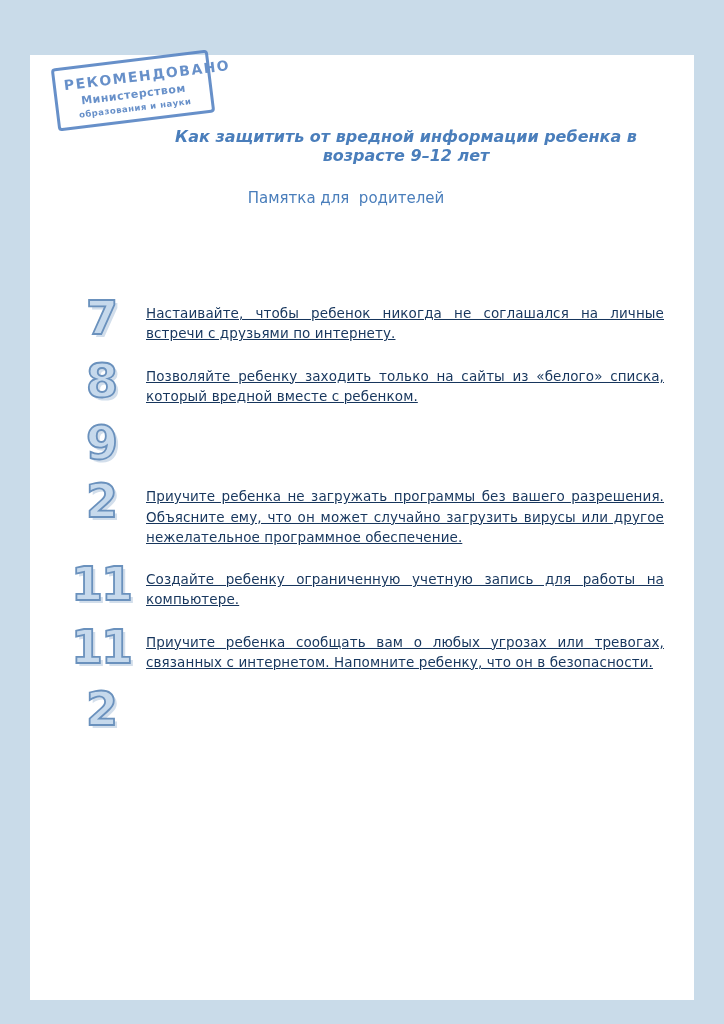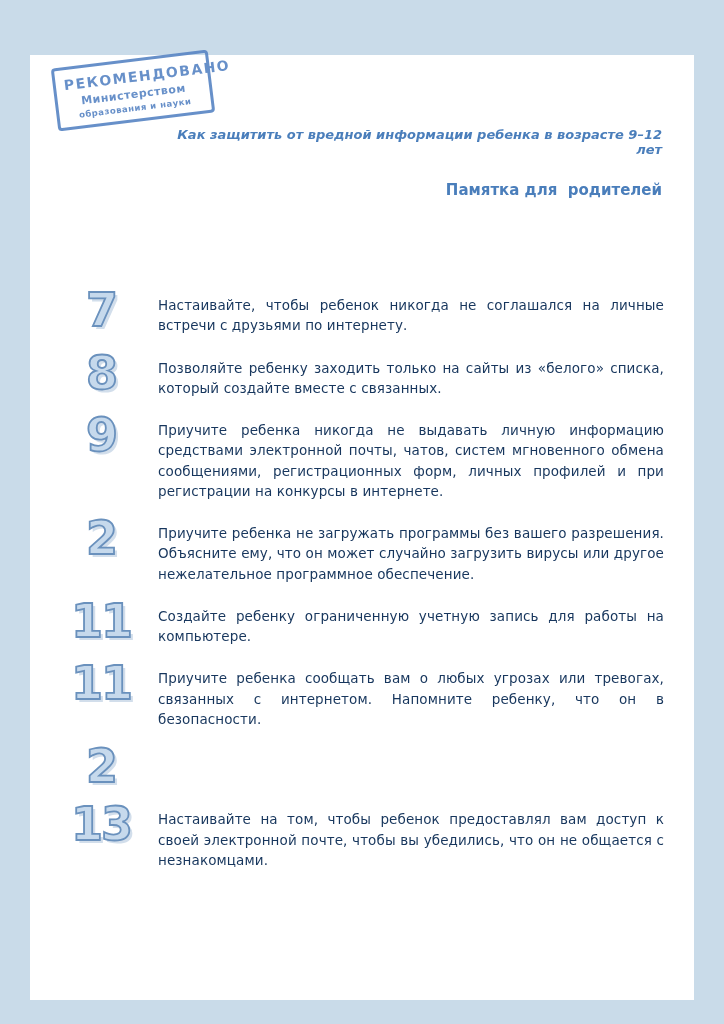--- a/index.html
+++ b/index.html
@@ -27,31 +27,31 @@
     color: #5b87c5;
     text-align: center;
     opacity: 0.92;
   }
   .stamp .s1 { font-size: 14px; font-weight: bold; letter-spacing: 1.5px; }
   .stamp .s2 { font-size: 11px; font-weight: bold; margin-top: 3px; letter-spacing: 0.5px; }
   .stamp .s3 { font-size: 8.5px; font-weight: bold; margin-top: 2px; letter-spacing: 0.5px; }
   
   .title {
     padding: 72px 32px 0 120px;
-    text-align: right;
-    font-size: 13px;
+    text-align: center;
+    font-size: 16px;
     font-weight: bold;
     font-style: italic;
     color: #4a7ebb;
   }
   .subtitle {
     padding: 24px 32px 0 0;
-    text-align: right;
+    text-align: center;
     font-size: 15px;
-    font-weight: bold;
+    font-weight: normal;
     color: #4a7ebb;
     white-space: pre;
   }
   
   .items {
     padding-top: 96px;
   }
   .item {
     display: flex;
     align-items: flex-start;
@@ -65,26 +65,27 @@
     font-weight: bold;
     line-height: 0.92;
     letter-spacing: -2px;
     color: #c6d9ec;
     -webkit-text-stroke: 1.8px #6a91bd;
     text-shadow: 3px 3px 0 rgba(106, 145, 189, 0.30);
     margin-top: -6px;
   }
   .text {
     flex: 1;
-    margin-left: 26px;
+    margin-left: 14px;
     font-size: 13.5px;
     line-height: 1.5;
     letter-spacing: 0.1px;
     color: #17365d;
     text-align: justify;
+    text-decoration: underline;
   }
 </style>
 </head>
 <body>
 
 <div class="page">
 
   <div class="stamp">
     <div class="s1">РЕКОМЕНДОВАНО</div>
     <div class="s2">Министерством</div>
@@ -95,26 +96,25 @@
   <div class="subtitle">Памятка для  родителей</div>
 
   <div class="items">
   <div class="item">
     <div class="num">7</div>
     <div class="text">Настаивайте, чтобы ребенок никогда не соглашался на личные встречи с друзьями по интернету.</div>
   </div>
 
   <div class="item">
     <div class="num">8</div>
-    <div class="text">Позволяйте ребенку заходить только на сайты из «белого» списка, который создайте вместе с связанных.</div>
+    <div class="text">Позволяйте ребенку заходить только на сайты из «белого» списка, который вредной вместе с ребенком.</div>
   </div>
 
   <div class="item">
     <div class="num">9</div>
-    <div class="text">Приучите ребенка никогда не выдавать личную информацию средствами электронной почты, чатов, систем мгновенного обмена сообщениями, регистрационных форм, личных профилей и при регистрации на конкурсы в интернете.</div>
   </div>
 
   <div class="item">
     <div class="num">2</div>
     <div class="text">Приучите ребенка не загружать программы без вашего разрешения. Объясните ему, что он может случайно загрузить вирусы или другое нежелательное программное обеспечение.</div>
   </div>
 
   <div class="item">
     <div class="num">11</div>
     <div class="text">Создайте ребенку ограниченную учетную запись для работы на компьютере.</div>
@@ -122,20 +122,16 @@
 
   <div class="item">
     <div class="num">11</div>
     <div class="text">Приучите ребенка сообщать вам о любых угрозах или тревогах, связанных с интернетом. Напомните ребенку, что он в безопасности.</div>
   </div>
 
   <div class="item">
     <div class="num">2</div>
   </div>
 
-  <div class="item">
-    <div class="num">13</div>
-    <div class="text">Настаивайте на том, чтобы ребенок предоставлял вам доступ к своей электронной почте, чтобы вы убедились, что он не общается с незнакомцами.</div>
-  </div>
 
 </div>
 
 </div>
 
 </body></html>

